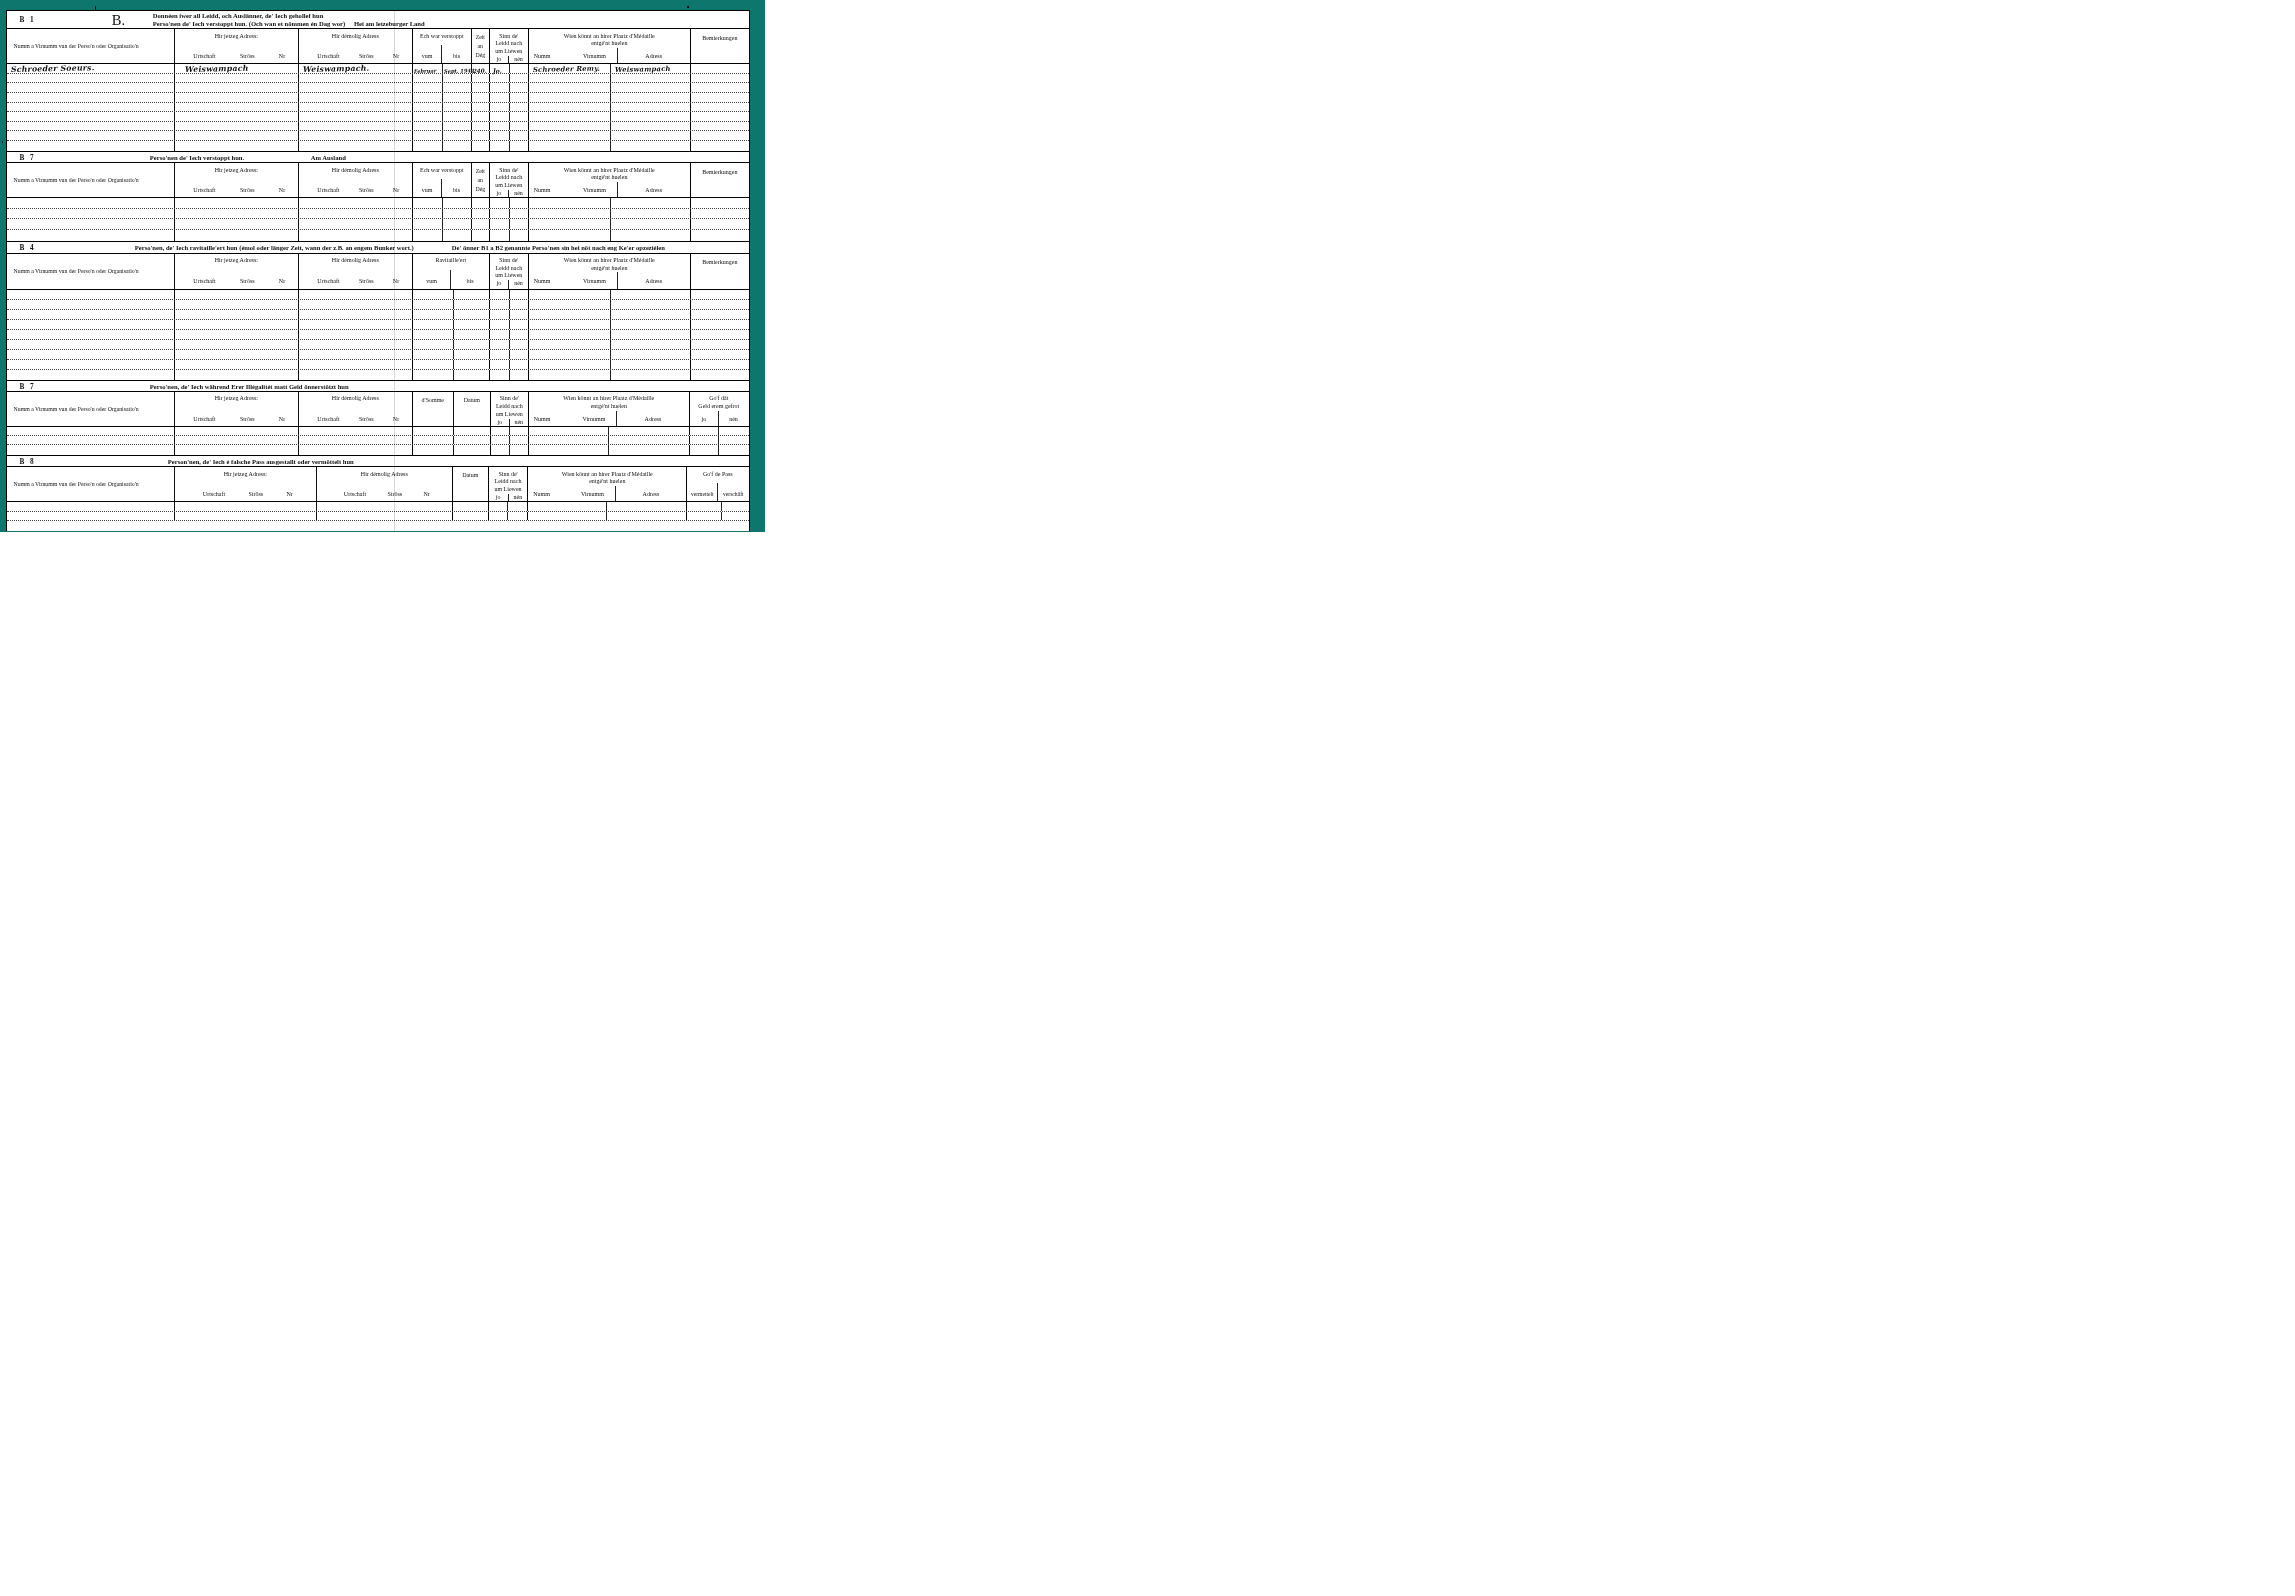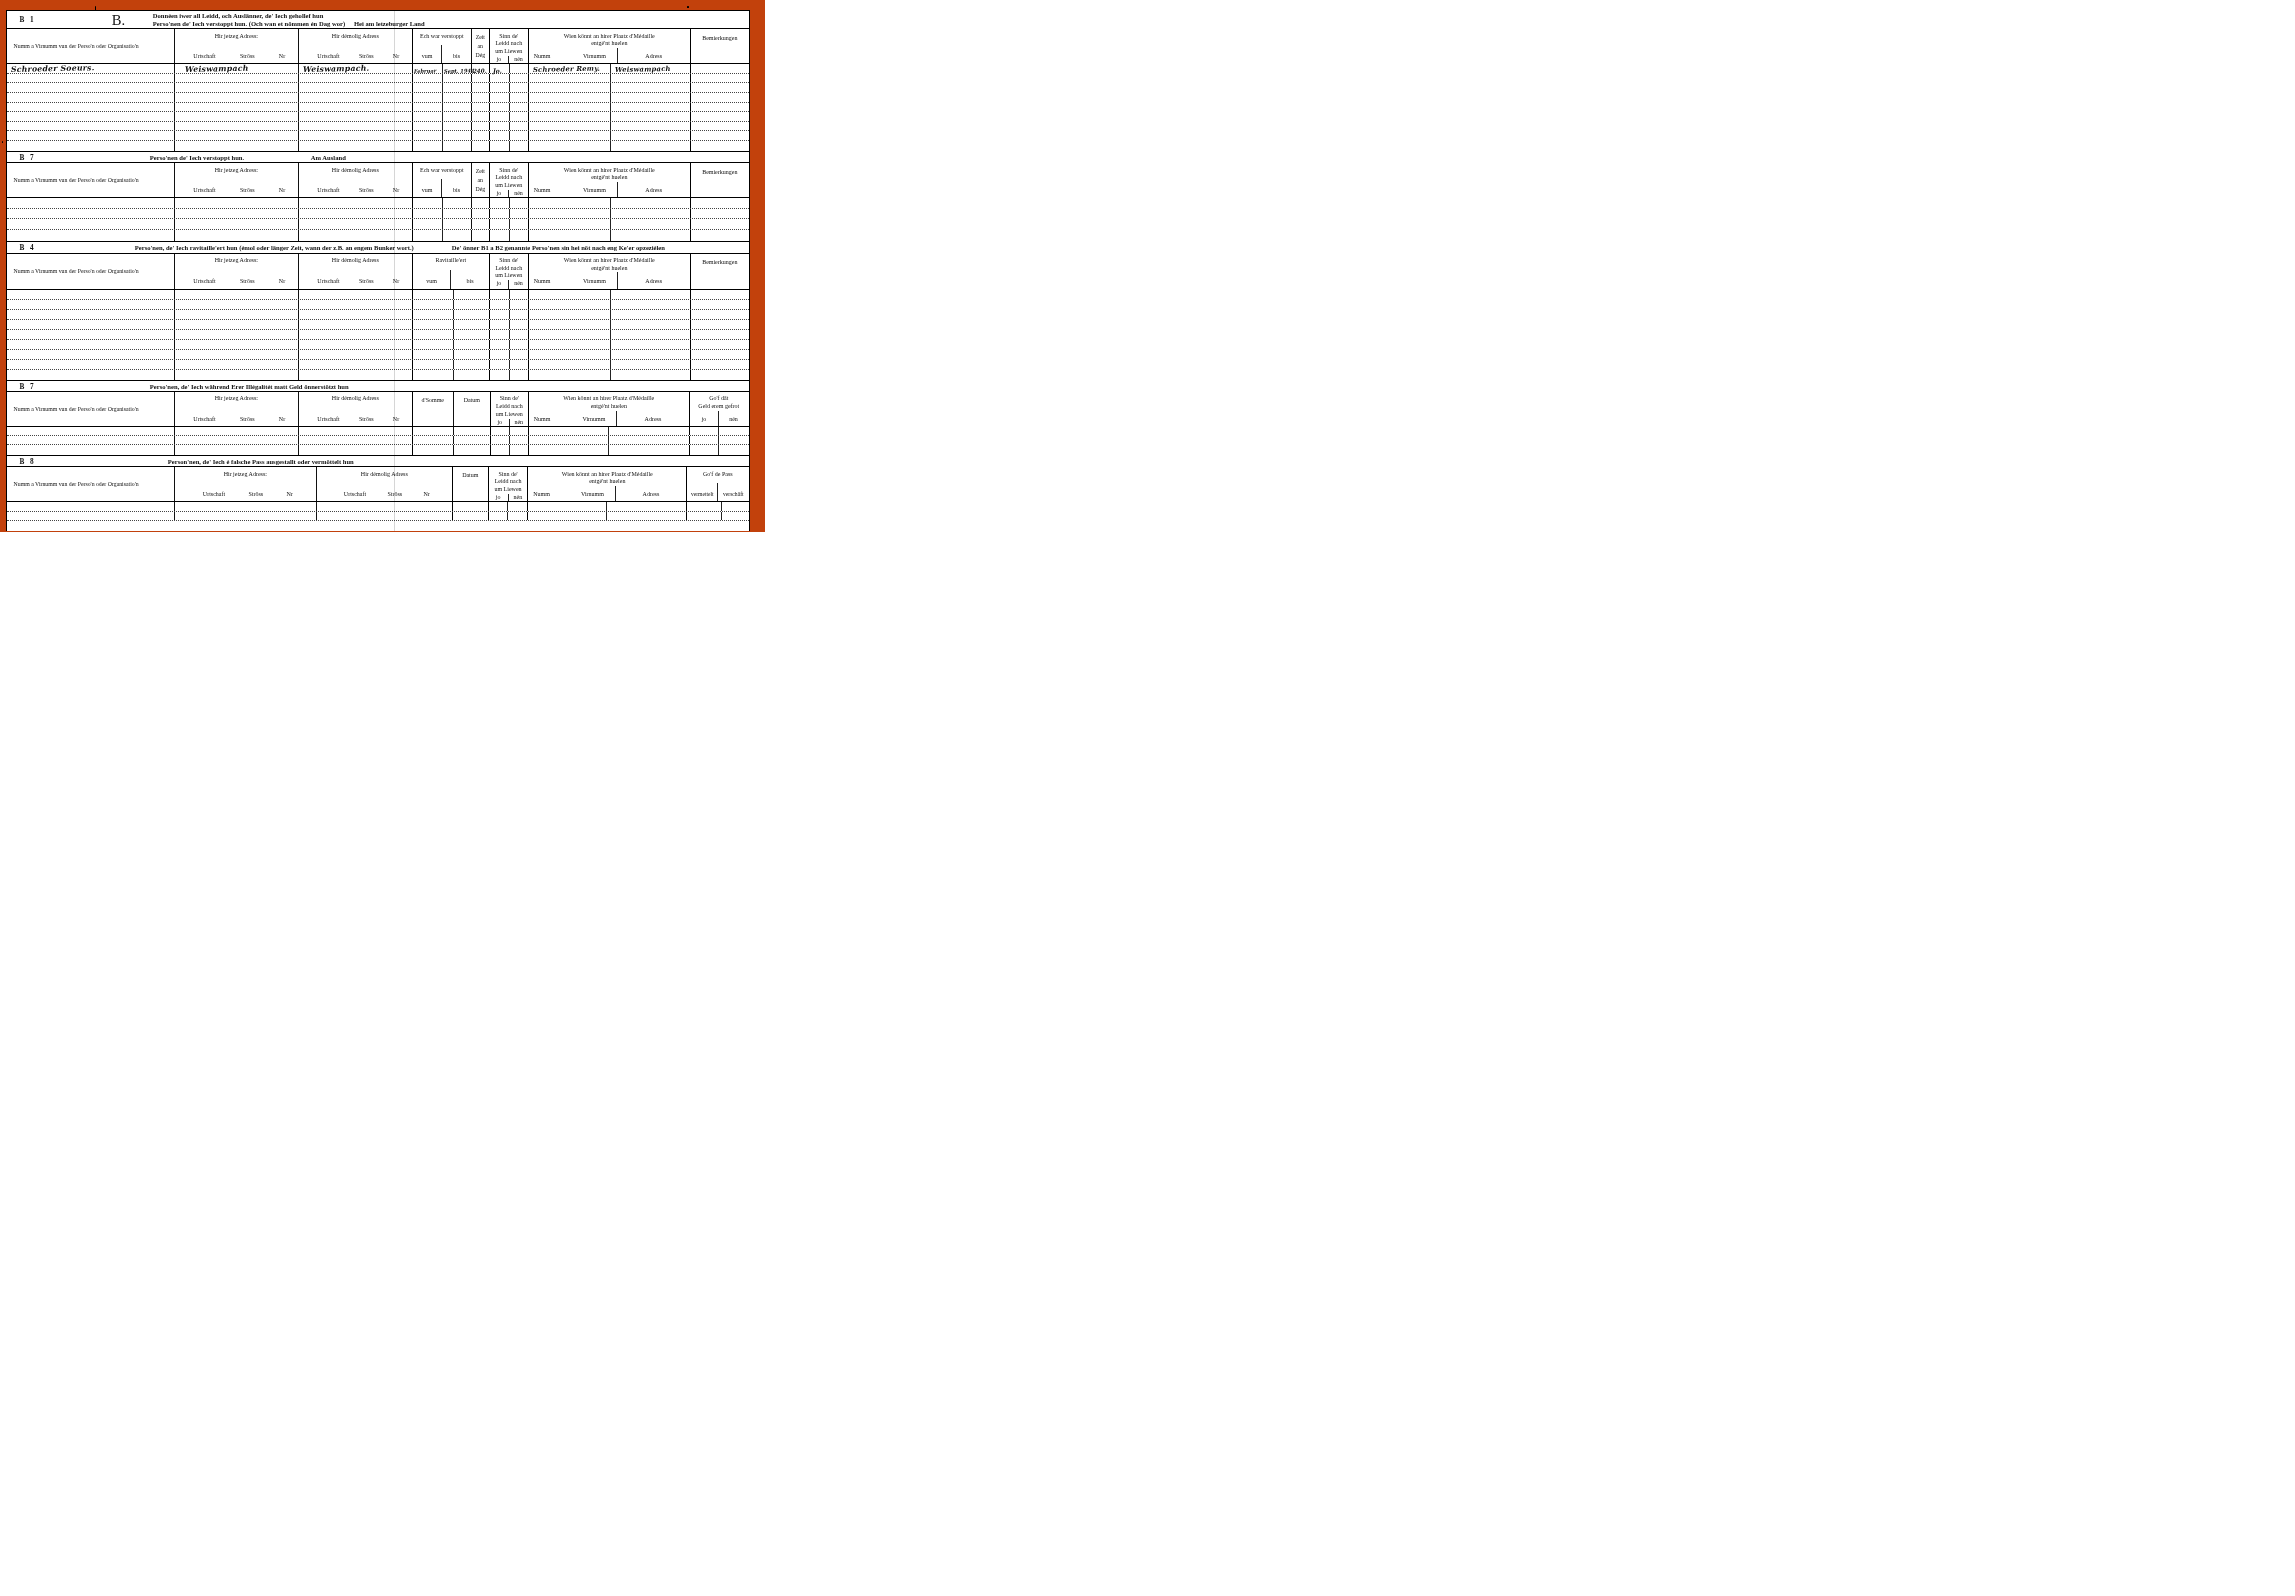--- a/index.html
+++ b/index.html
@@ -1,18 +1,18 @@
 <!DOCTYPE html>
 <html style="font-size:7.8px"><head>
 <meta charset="utf-8">
 <style>
   * { box-sizing: border-box; margin: 0; padding: 0; }
   html,body { background:#ffffff; }
   body { font-family:"Liberation Serif","DejaVu Serif",serif; color:#111; }
-  .page { position:relative; width:765px; height:532px; background:#c2410c; overflow:hidden; }
+  .page { position:relative; width:765px; height:532px; background:#0f766e; overflow:hidden; }
   .sheet { position:absolute; left:5.8px; top:9.7px; width:744px; height:521px;
            border-top:1.9px solid #000; border-left:1.5px solid #000; border-right:1px solid #000;
            background:#fff; overflow:hidden; }
   .fold { position:absolute; left:387px; top:0; bottom:0; width:0.5px; background:rgba(0,0,0,.16); z-index:5; }
 
   
   .titlebar { position:relative; border-bottom:1.5px solid #000; font-weight:bold; }
   .titlebar.topless { border-top:none; }
   .titlebar.banded { border-top:1.9px solid #000; }
   .tb-b1 { height:18.5px; }

